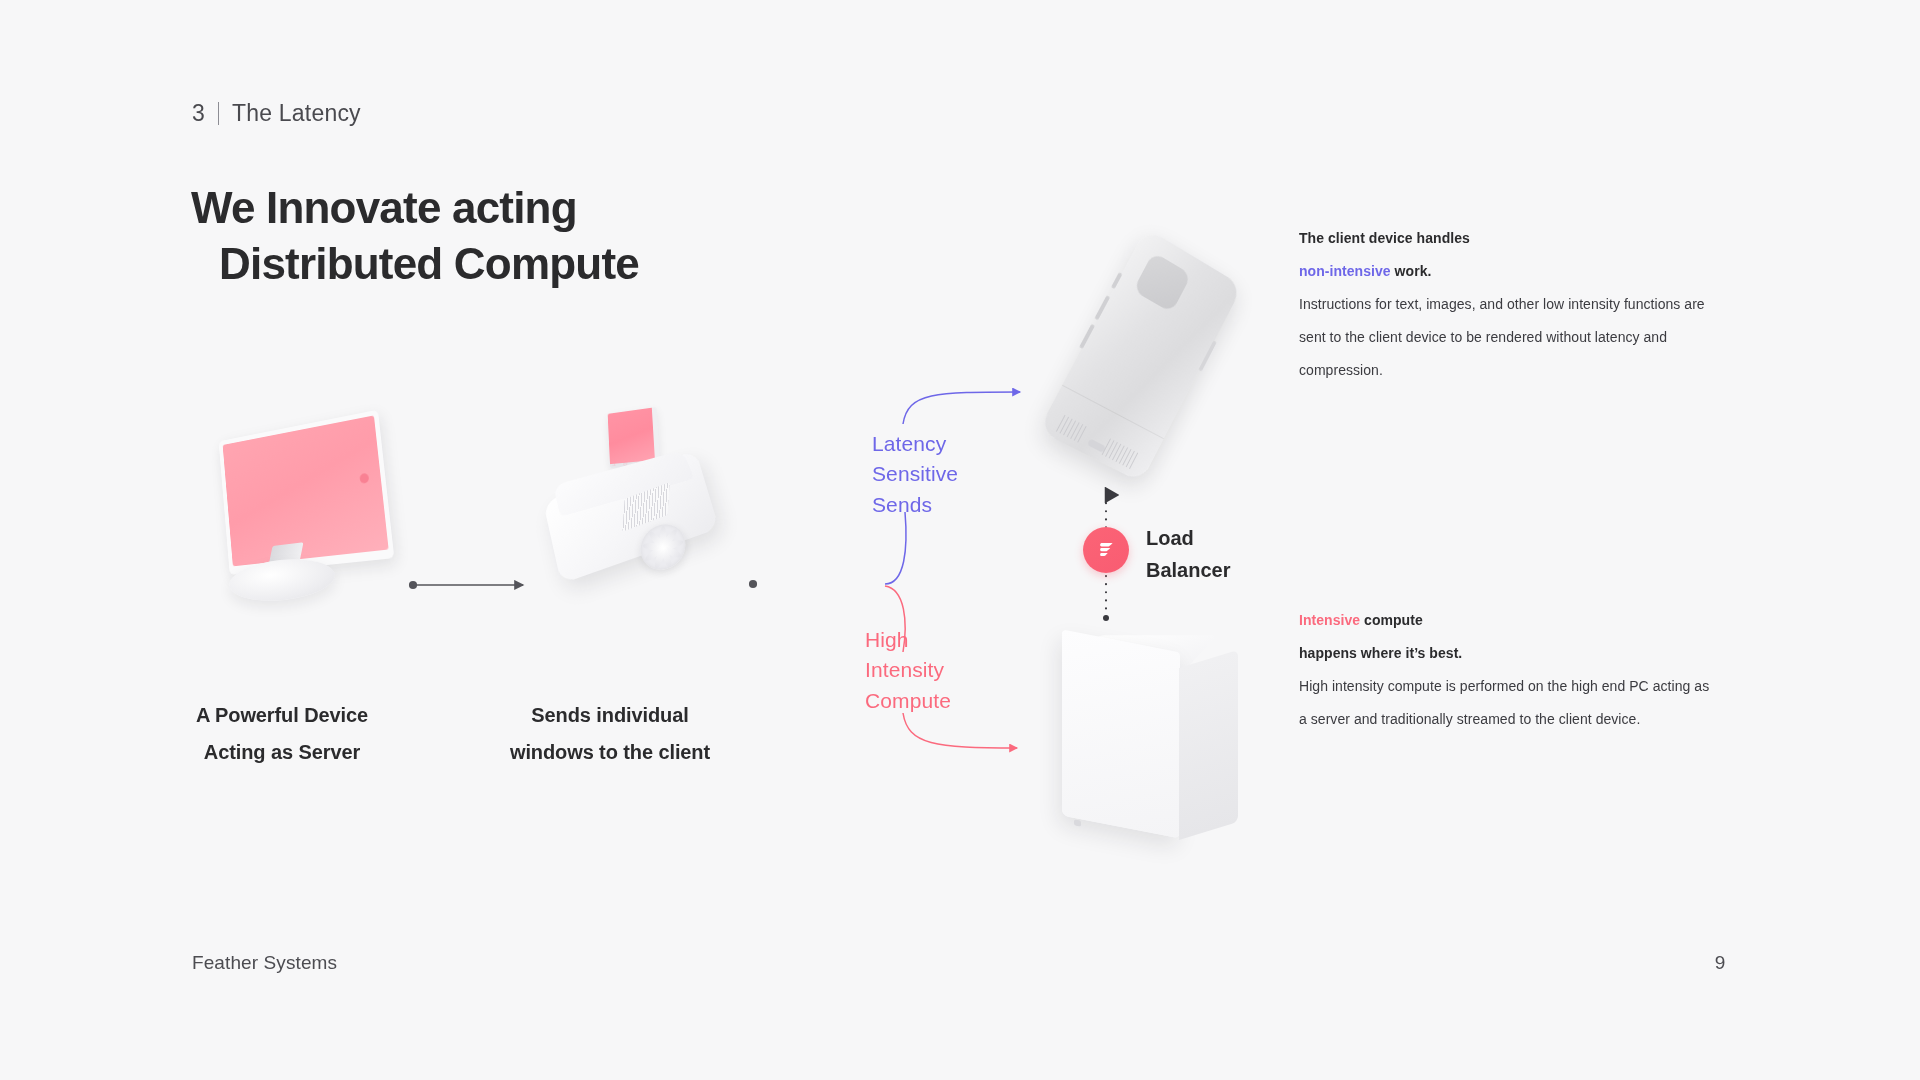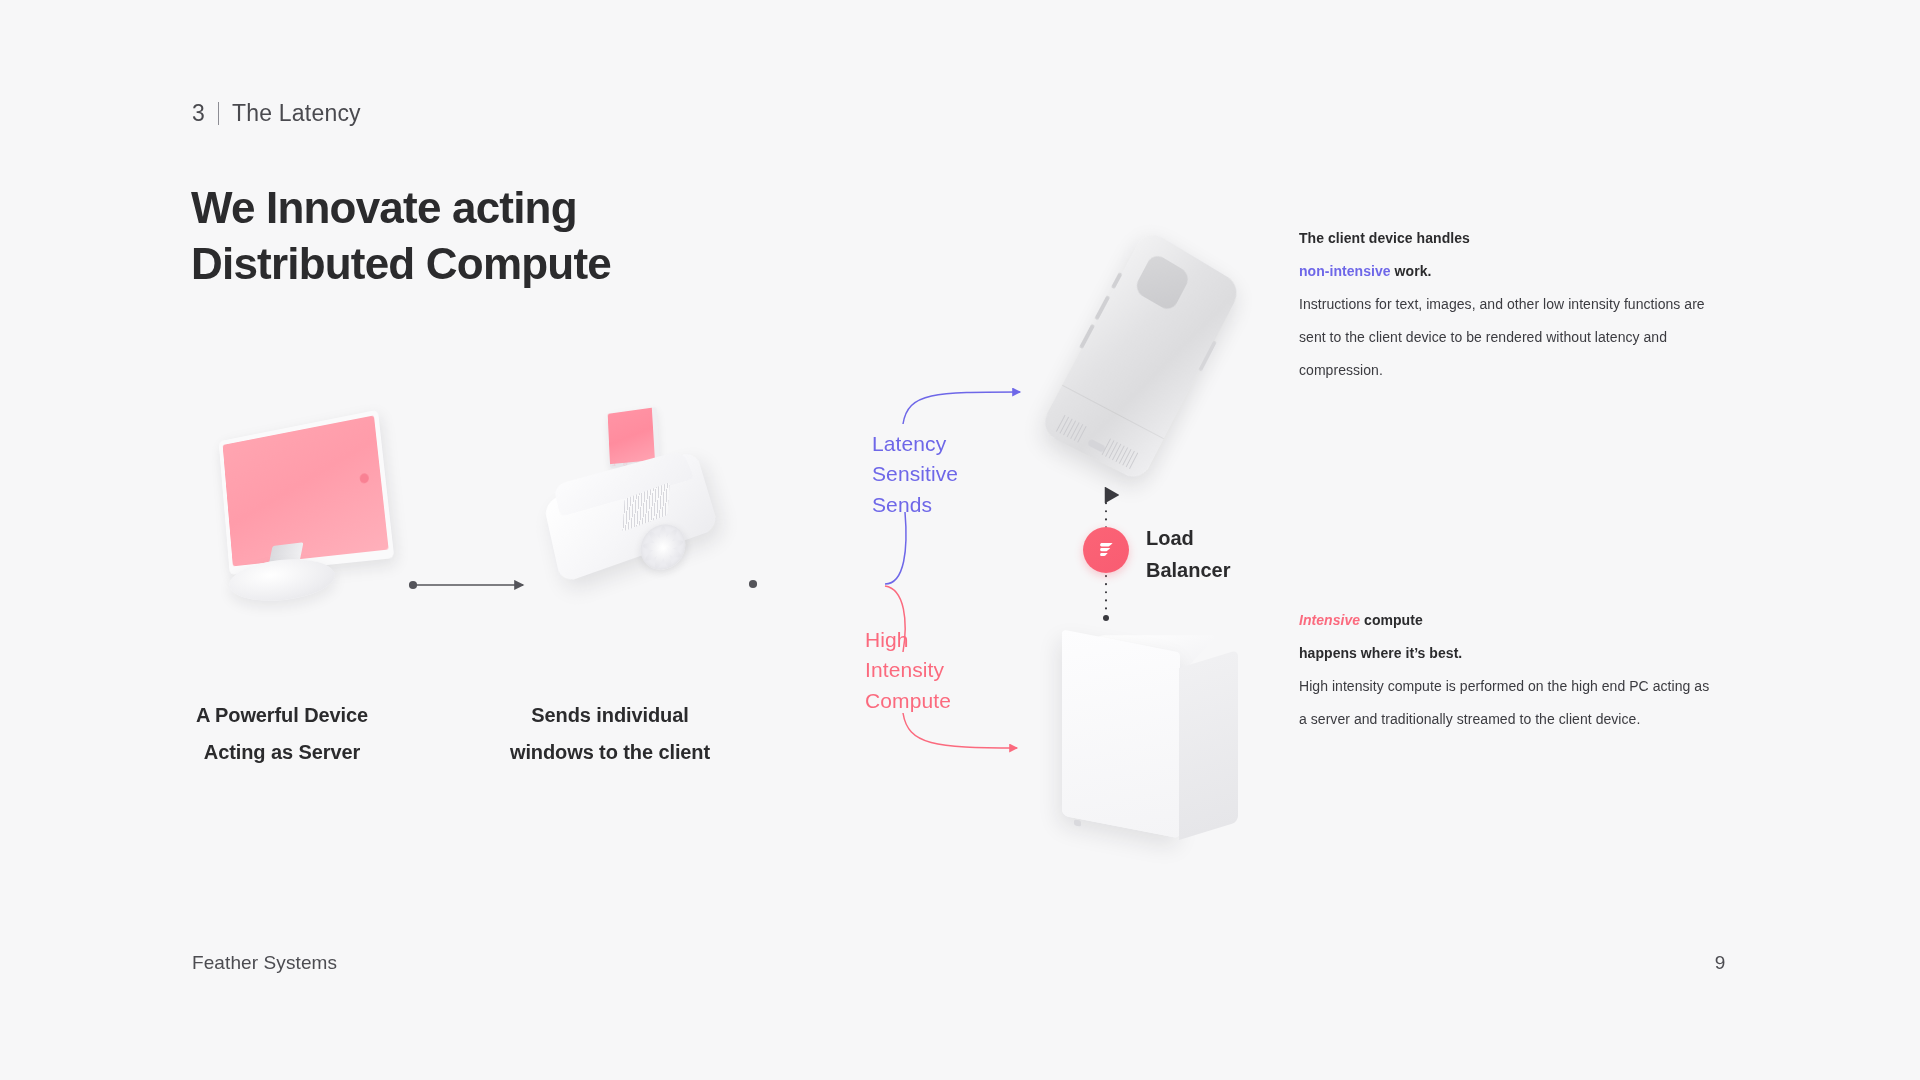--- a/index.html
+++ b/index.html
@@ -47,21 +47,21 @@
     position: absolute;
     left: 191px;
     top: 180px;
     font-size: 44px;
     line-height: 1.28;
     font-weight: 700;
     letter-spacing: -0.8px;
     color: #2B2B2D;
     max-width: 520px;
   }
-  .title .l2 { display: block; }
+  .title .l2 { display: block; margin-left: 28px; }
 
   
   .footer-brand {
     position: absolute;
     left: 192px;
     top: 952px;
     font-size: 19px;
     color: #4C4C51;
     letter-spacing: 0.1px;
   }
@@ -382,21 +382,21 @@
     position: absolute;
     left: 1299px;
     width: 420px;
     font-size: 14px;
     line-height: 2.36;
     color: #3B3B40;
     letter-spacing: 0.05px;
   }
   .rtext strong { font-weight: 700; color: #2B2B2D; }
   .rtext .accent-purple { color: #6E67E8; font-weight: 700; }
-  .rtext .accent-pink   { color: #FB6A7E; font-weight: 700; font-style: italic; }
+  .rtext .accent-pink   { color: #FB6A7E; font-weight: 700; }
   .rtext .lead { display: block; }
   .rtext-top { top: 222px; }
   .rtext-bottom { top: 604px; }
 
   svg.arrows {
     position: absolute;
     left: 0; top: 0;
     width: 1920px; height: 1080px;
     overflow: visible;
   }

